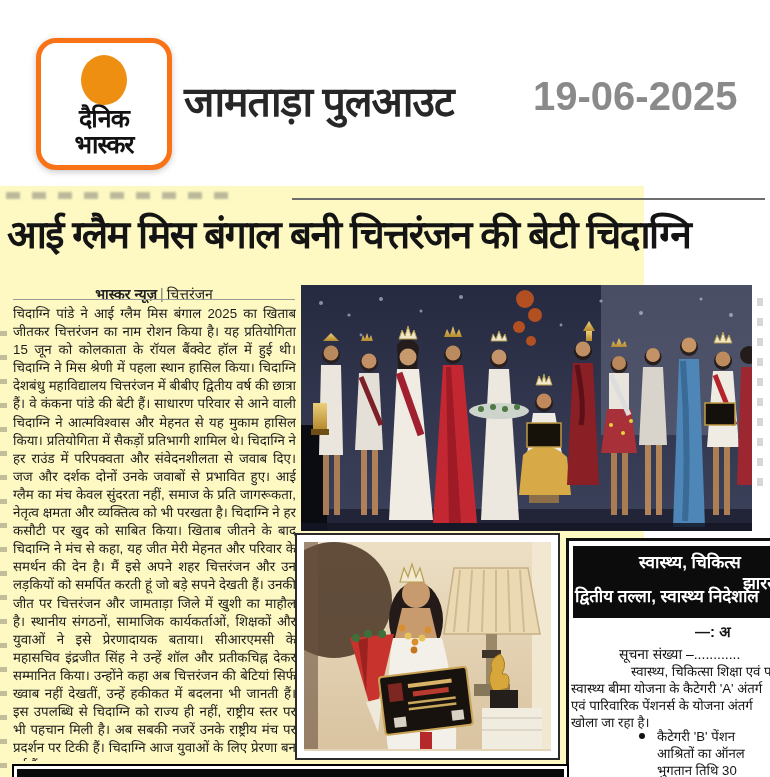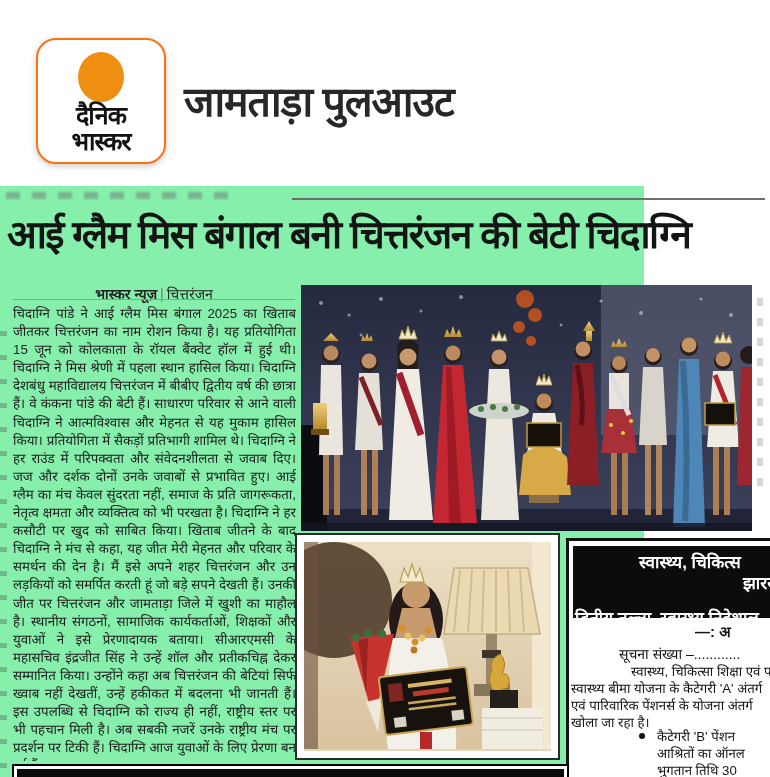--- a/index.html
+++ b/index.html
@@ -6,36 +6,36 @@
   body{
     width:770px;height:777px;position:relative;overflow:hidden;
     background:#ffffff;
     font-family:"Liberation Sans","DejaVu Sans",sans-serif;
     color:#1c1c1c;
   }
   
   .app-header{position:absolute;left:0;top:0;width:770px;height:186px;background:#fff;}
   .logo-card{
     position:absolute;left:36px;top:38px;width:126px;height:122px;
-    background:#fff;border-radius:20px;border:2px solid #f97316;
+    background:#fff;border-radius:20px;border:5px solid #f97316;
     box-shadow:0 2px 6px rgba(0,0,0,.22);
     display:flex;flex-direction:column;align-items:center;justify-content:flex-start;
   }
   .logo-dot{width:46px;height:50px;border-radius:50%;margin-top:12px;}
   .logo-text{font-weight:800;font-size:25px;line-height:25px;color:#121212;text-align:center;margin-top:1px;letter-spacing:-1px;}
   .masthead-title{
     position:absolute;left:184px;top:72px;font-size:41px;font-weight:800;color:#272727;
     letter-spacing:-1px;white-space:nowrap;
   }
   .masthead-date{
     position:absolute;left:533px;top:74px;font-size:40px;font-weight:700;color:#8a8a8a;
     letter-spacing:0px;white-space:nowrap;
   }
   
-  .clip{position:absolute;left:0;top:186px;width:644px;height:591px;background:#86efac;}
+  .clip{position:absolute;left:0;top:186px;width:644px;height:591px;background:#fef9c3;}
   .crop-smudge-top{
     position:absolute;left:6px;top:6px;width:226px;height:7px;opacity:.45;
     background:repeating-linear-gradient(90deg,#6b6b6b 0 14px,transparent 14px 26px);
     filter:blur(1px);
   }
   .top-rule{position:absolute;left:292px;top:12px;width:473px;height:2px;background:#6e6e6e;}
   .headline{
     position:absolute;left:7px;top:20px;width:758px;height:56px;
     font-size:39px;font-weight:800;color:#141414;letter-spacing:-1.5px;
     white-space:nowrap;overflow:hidden;
@@ -87,20 +87,21 @@
 </head>
 <body>
 
 <div class="app-header">
   <div class="logo-card">
     <div class="logo-dot" style="background:#ef8f12;"></div>
     <div class="logo-text">दैनिक</div>
     <div class="logo-text">भास्कर</div>
   </div>
   <div class="masthead-title">जामताड़ा पुलआउट</div>
+  <div class="masthead-date">19-06-2025</div>
 </div>
 
 <div class="clip">
 
   <div class="crop-smudge-top"></div>
   <div class="top-rule"></div>
 
   <div class="headline">आई ग्लैम मिस बंगाल बनी चित्तरंजन की बेटी चिदाग्नि</div>
 
   <div class="byline">
@@ -342,21 +343,21 @@
             <line x1="178" y1="188" x2="238" y2="188"></line>
           </g>
       </svg>
     </div>
   </div>
 
   <div class="notice-box">
     <div class="notice-head">
       <div class="nh-line" style="left:66px;top:4px;">स्वास्थ्य, चिकित्स</div>
       <div class="nh-line" style="left:170px;top:25px;">झारख</div>
-      <div class="nh-line" style="left:2px;top:60px;">द्वितीय तल्ला, स्वास्थ्य निदेशाल</div>
+      <div class="nh-line" style="left:2px;top:38px;">द्वितीय तल्ला, स्वास्थ्य निदेशाल</div>
     </div>
     <div class="n-abs n-heading" style="left:126px;top:80px;">—: अ</div>
     <div class="n-abs n-ref" style="left:50px;top:103px;">सूचना संख्या –............</div>
     <div class="n-abs n-body" style="left:22px;top:121px;margin-left:40px;">स्वास्थ्य, चिकित्सा शिक्षा एवं परिवा</div>
     <div class="n-abs n-body" style="left:2px;top:155px;">एवं पारिवारिक पेंशनर्स के योजना अंतर्ग</div>
     <div class="n-abs n-body" style="left:2px;top:138px;">स्वास्थ्य बीमा योजना के कैटेगरी 'A' अंतर्ग</div>
     <div class="n-abs n-body" style="left:2px;top:172px;">खोला जा रहा है।</div>
     <div class="n-abs n-bullet-dot" style="left:70px;top:192px;"></div>
     <div class="n-abs n-body" style="left:88px;top:186px;">कैटेगरी 'B' पेंशन</div>
     <div class="n-abs n-body" style="left:88px;top:203px;">आश्रितों का ऑनल</div>

